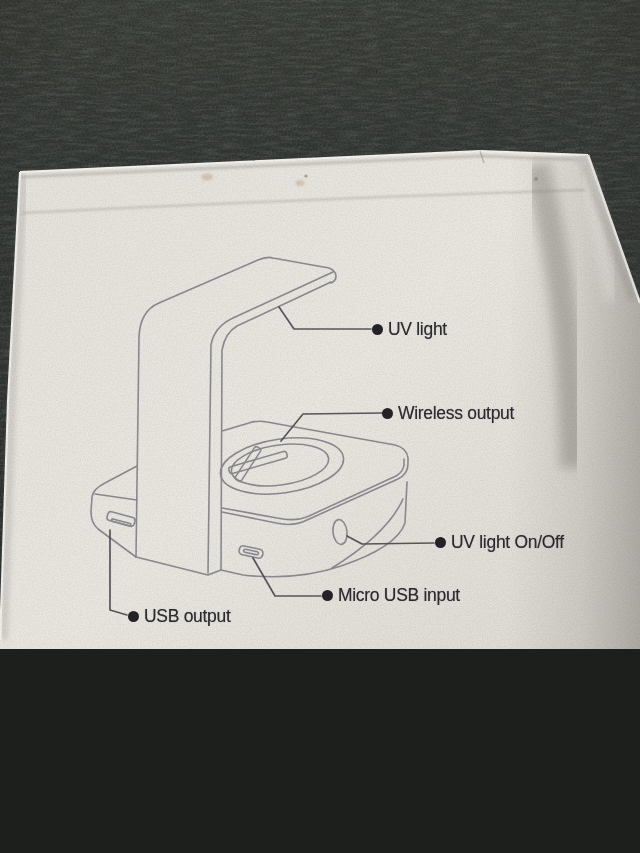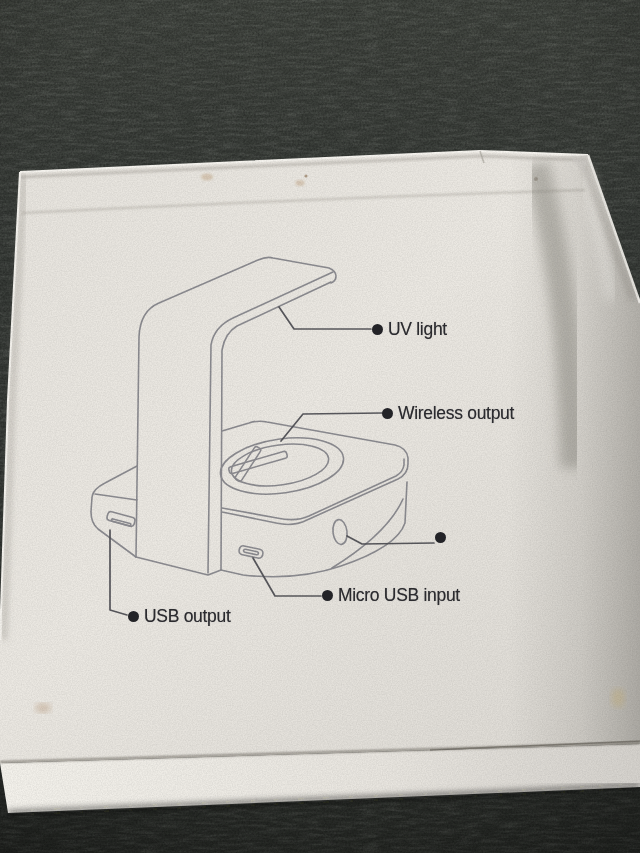--- a/index.html
+++ b/index.html
@@ -1,16 +1,16 @@
 <!DOCTYPE html>
 <html><head>
 <meta charset="utf-8">
 <style>
   html,body{margin:0;padding:0;background:#1d1f1d;}
-  .stage{position:relative;width:640px;height:853px;overflow:hidden;
+  .stage{position:relative;width:640px;height:649px;overflow:hidden;
          font-family:"Liberation Sans",sans-serif;background:#3a3e3a;}
   svg.photo{position:absolute;left:0;top:0;width:640px;height:853px;display:block;}
   .label{position:absolute;display:flex;align-items:center;gap:5px;
          font-size:17.5px;line-height:1.15;letter-spacing:-0.3px;color:#2b2b2f;
          white-space:nowrap;filter:blur(.2px);text-shadow:0 0 .7px rgba(43,43,47,.5);}
   .bullet{width:11px;height:11px;border-radius:50%;background:#232327;flex:0 0 auto;}
 </style>
 </head>
 <body>
 
@@ -149,20 +149,21 @@
   <div class="label" style="left:372px;top:319px;">
     <span class="bullet"></span>
     <span>UV light</span>
   </div>
   <div class="label" style="left:382px;top:403px;">
     <span class="bullet"></span>
     <span>Wireless output</span>
   </div>
   <div class="label" style="left:435px;top:532px;">
     <span class="bullet"></span>
+    <span>UV light On/Off</span>
   </div>
   <div class="label" style="left:322px;top:585px;">
     <span class="bullet"></span>
     <span>Micro USB input</span>
   </div>
   <div class="label" style="left:128px;top:606px;text-align:right;">
     <span class="bullet"></span>
     <span>USB output</span>
   </div>
 </div>

